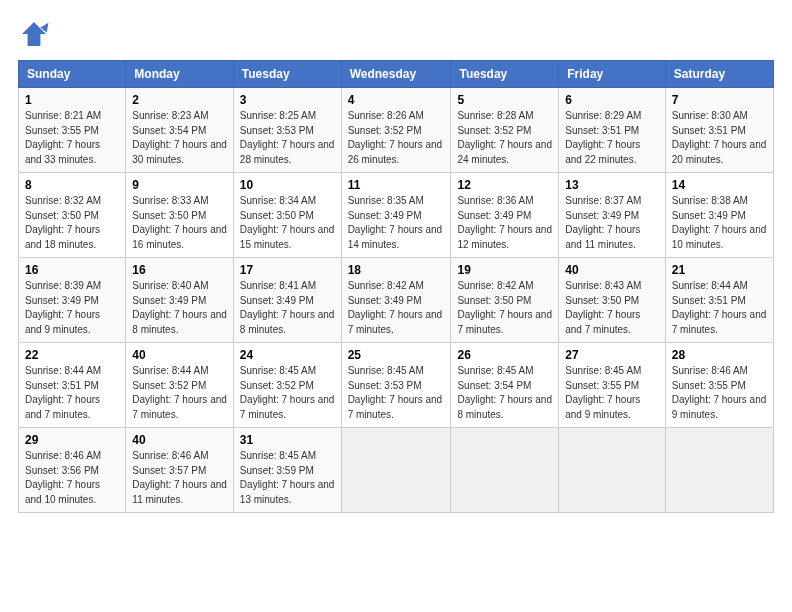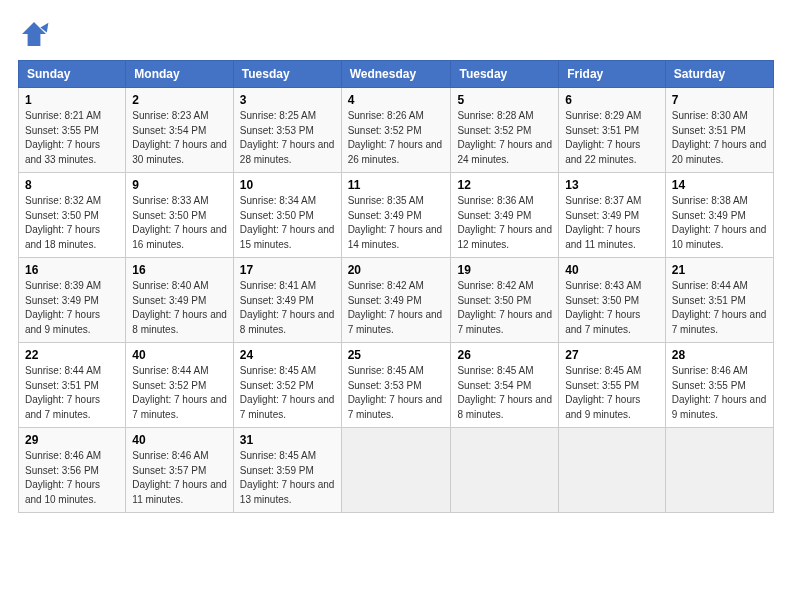--- a/index.html
+++ b/index.html
@@ -146,21 +146,21 @@
           <td><span class="day-num">10</span><span class="day-detail">Sunrise: 8:34 AM<br>Sunset: 3:50 PM<br>Daylight: 7 hours and 15 minutes.</span></td>
           <td><span class="day-num">11</span><span class="day-detail">Sunrise: 8:35 AM<br>Sunset: 3:49 PM<br>Daylight: 7 hours and 14 minutes.</span></td>
           <td><span class="day-num">12</span><span class="day-detail">Sunrise: 8:36 AM<br>Sunset: 3:49 PM<br>Daylight: 7 hours and 12 minutes.</span></td>
           <td><span class="day-num">13</span><span class="day-detail">Sunrise: 8:37 AM<br>Sunset: 3:49 PM<br>Daylight: 7 hours and 11 minutes.</span></td>
           <td><span class="day-num">14</span><span class="day-detail">Sunrise: 8:38 AM<br>Sunset: 3:49 PM<br>Daylight: 7 hours and 10 minutes.</span></td>
         </tr>
         <tr>
           <td><span class="day-num">16</span><span class="day-detail">Sunrise: 8:39 AM<br>Sunset: 3:49 PM<br>Daylight: 7 hours and 9 minutes.</span></td>
           <td><span class="day-num">16</span><span class="day-detail">Sunrise: 8:40 AM<br>Sunset: 3:49 PM<br>Daylight: 7 hours and 8 minutes.</span></td>
           <td><span class="day-num">17</span><span class="day-detail">Sunrise: 8:41 AM<br>Sunset: 3:49 PM<br>Daylight: 7 hours and 8 minutes.</span></td>
-          <td><span class="day-num">20</span><span class="day-detail">Sunrise: 8:42 AM<br>Sunset: 3:49 PM<br>Daylight: 7 hours and 7 minutes.</span></td>
+          <td><span class="day-num">18</span><span class="day-detail">Sunrise: 8:42 AM<br>Sunset: 3:49 PM<br>Daylight: 7 hours and 7 minutes.</span></td>
           <td><span class="day-num">19</span><span class="day-detail">Sunrise: 8:42 AM<br>Sunset: 3:50 PM<br>Daylight: 7 hours and 7 minutes.</span></td>
           <td><span class="day-num">40</span><span class="day-detail">Sunrise: 8:43 AM<br>Sunset: 3:50 PM<br>Daylight: 7 hours and 7 minutes.</span></td>
           <td><span class="day-num">21</span><span class="day-detail">Sunrise: 8:44 AM<br>Sunset: 3:51 PM<br>Daylight: 7 hours and 7 minutes.</span></td>
         </tr>
         <tr>
           <td><span class="day-num">22</span><span class="day-detail">Sunrise: 8:44 AM<br>Sunset: 3:51 PM<br>Daylight: 7 hours and 7 minutes.</span></td>
           <td><span class="day-num">40</span><span class="day-detail">Sunrise: 8:44 AM<br>Sunset: 3:52 PM<br>Daylight: 7 hours and 7 minutes.</span></td>
           <td><span class="day-num">24</span><span class="day-detail">Sunrise: 8:45 AM<br>Sunset: 3:52 PM<br>Daylight: 7 hours and 7 minutes.</span></td>
           <td><span class="day-num">25</span><span class="day-detail">Sunrise: 8:45 AM<br>Sunset: 3:53 PM<br>Daylight: 7 hours and 7 minutes.</span></td>
           <td><span class="day-num">26</span><span class="day-detail">Sunrise: 8:45 AM<br>Sunset: 3:54 PM<br>Daylight: 7 hours and 8 minutes.</span></td>

